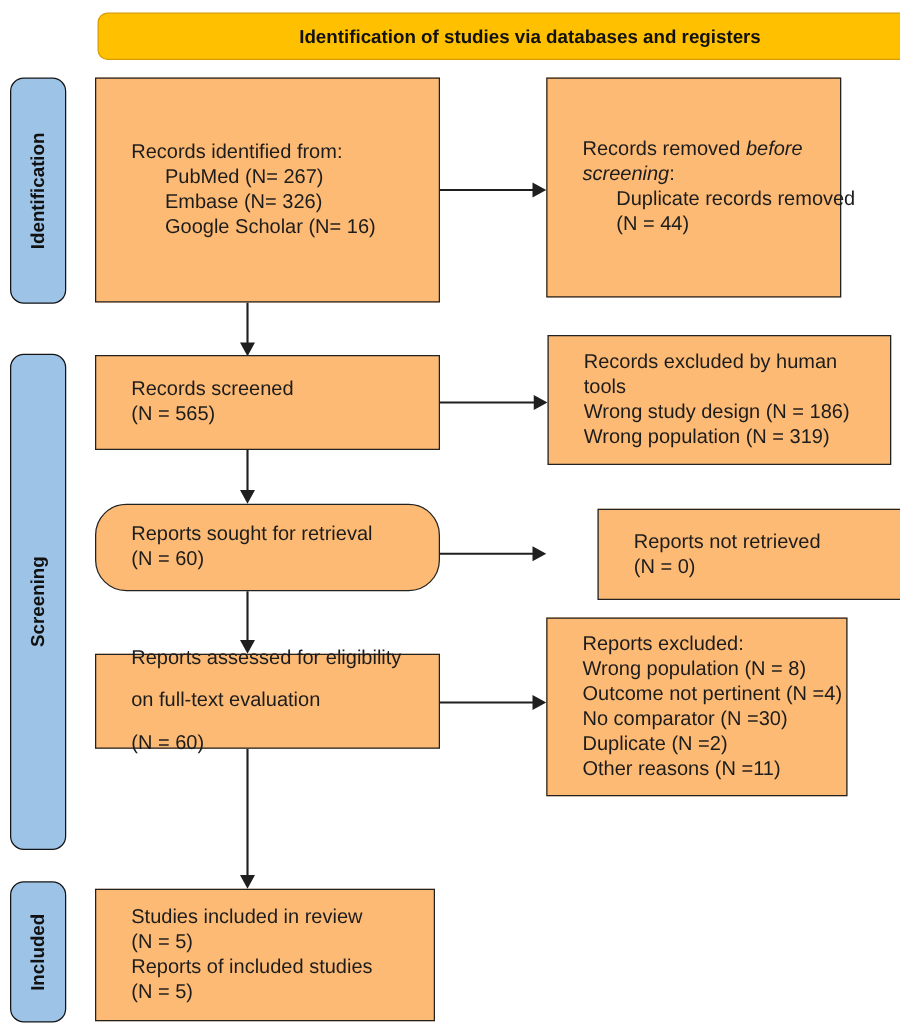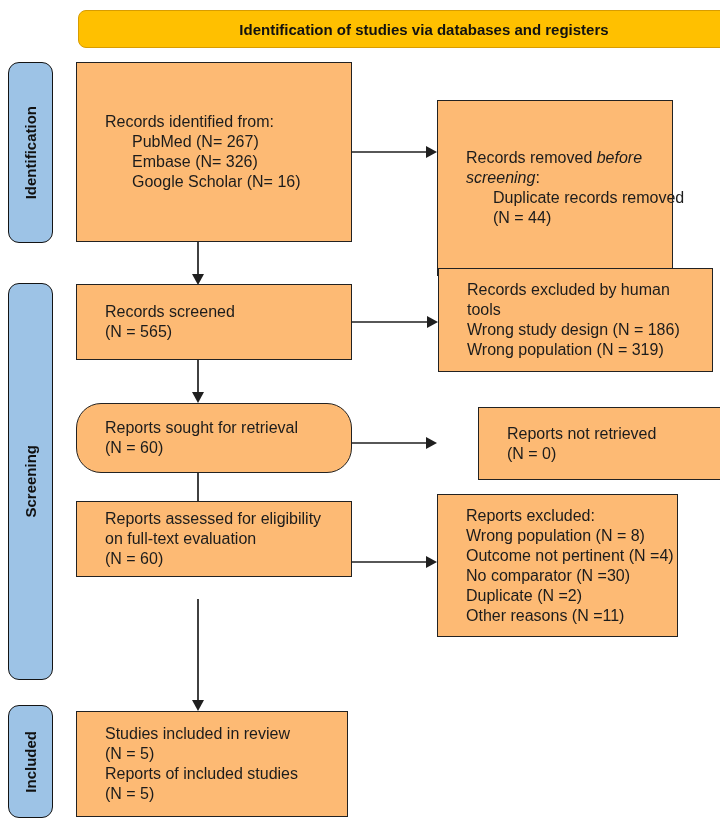--- a/index.html
+++ b/index.html
@@ -25,26 +25,26 @@
   .side-included       { top:705px; height:113px; }
   .box {
     position:absolute; background:#fdba74; border:1.6px solid #222222;
     box-sizing:border-box; display:flex; flex-direction:column; justify-content:center;
     padding:5px 8px 5px 28px; font-size:16px; line-height:20px;
   }
   .line { white-space:nowrap; }
   .indent { padding-left:27px; }
   em { font-style:italic; }
   .b-l1 { left:76px;  top:62px;  width:276px; height:180px; }
-  .b-r1 { left:437px; top:62px;  width:236px; height:176px;margin-top:38px; }
+  .b-r1 { left:437px; top:62px;  width:236px; height:176px; }
   .b-l2 { left:76px;  top:284px; width:276px; height:76px; }
   .b-r2 { left:438px; top:268px; width:275px; height:104px; }
   .b-l3 { left:76px;  top:403px; width:276px; height:70px;border-radius:25px; }
   .b-r3 { left:437px; top:407px; width:332px; height:73px;margin-left:41px; }
-  .b-l4 { left:76px;  top:501px; width:276px; height:76px; }
+  .b-l4 { left:76px;  top:523px; width:276px; height:76px;gap:14px; }
   .b-r4 { left:437px; top:494px; width:241px; height:143px; }
   .b-l5 { left:76px;  top:711px; width:272px; height:106px; }
   .arrows { position:absolute; left:0; top:0; pointer-events:none; }
 </style>
 </head>
 <body>
 
 <div class="canvas">
 
   <div class="hdr">

